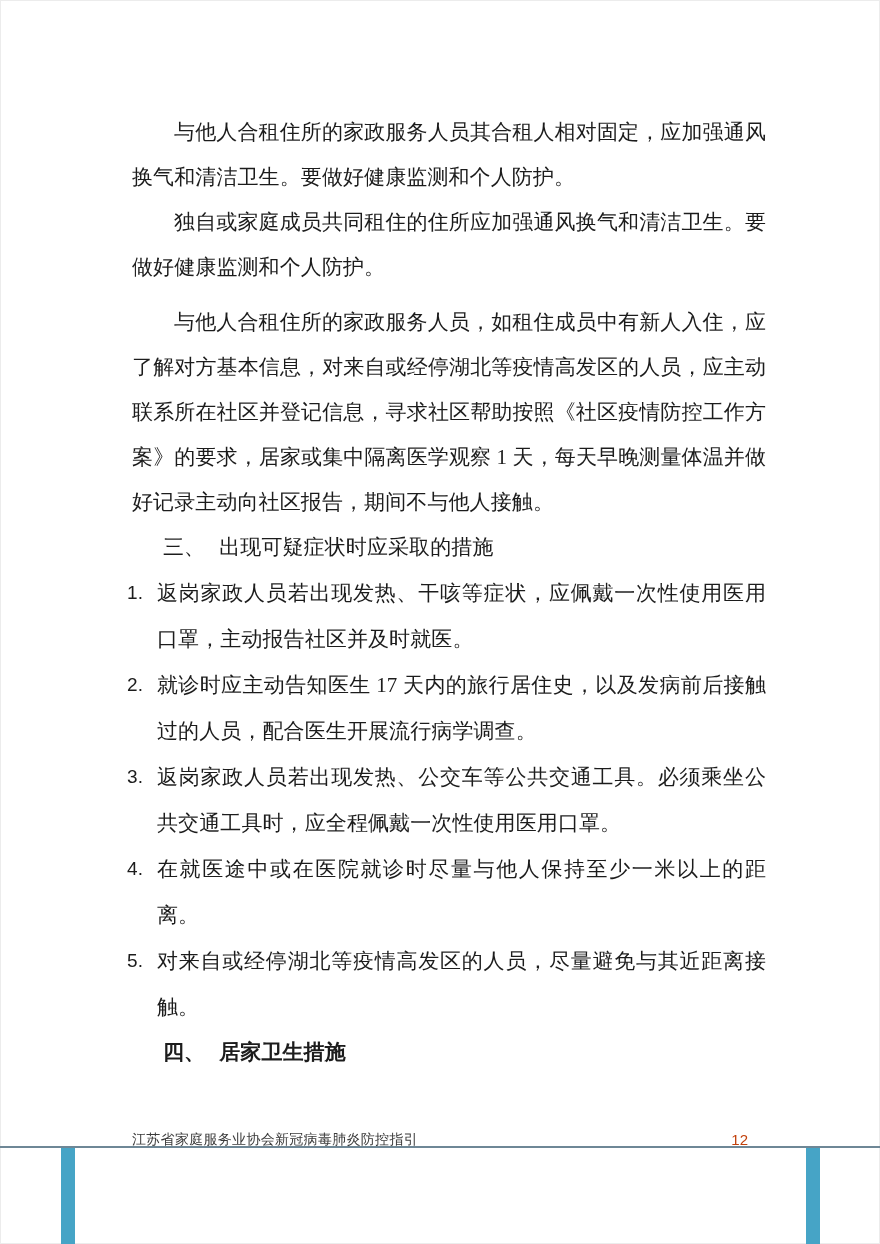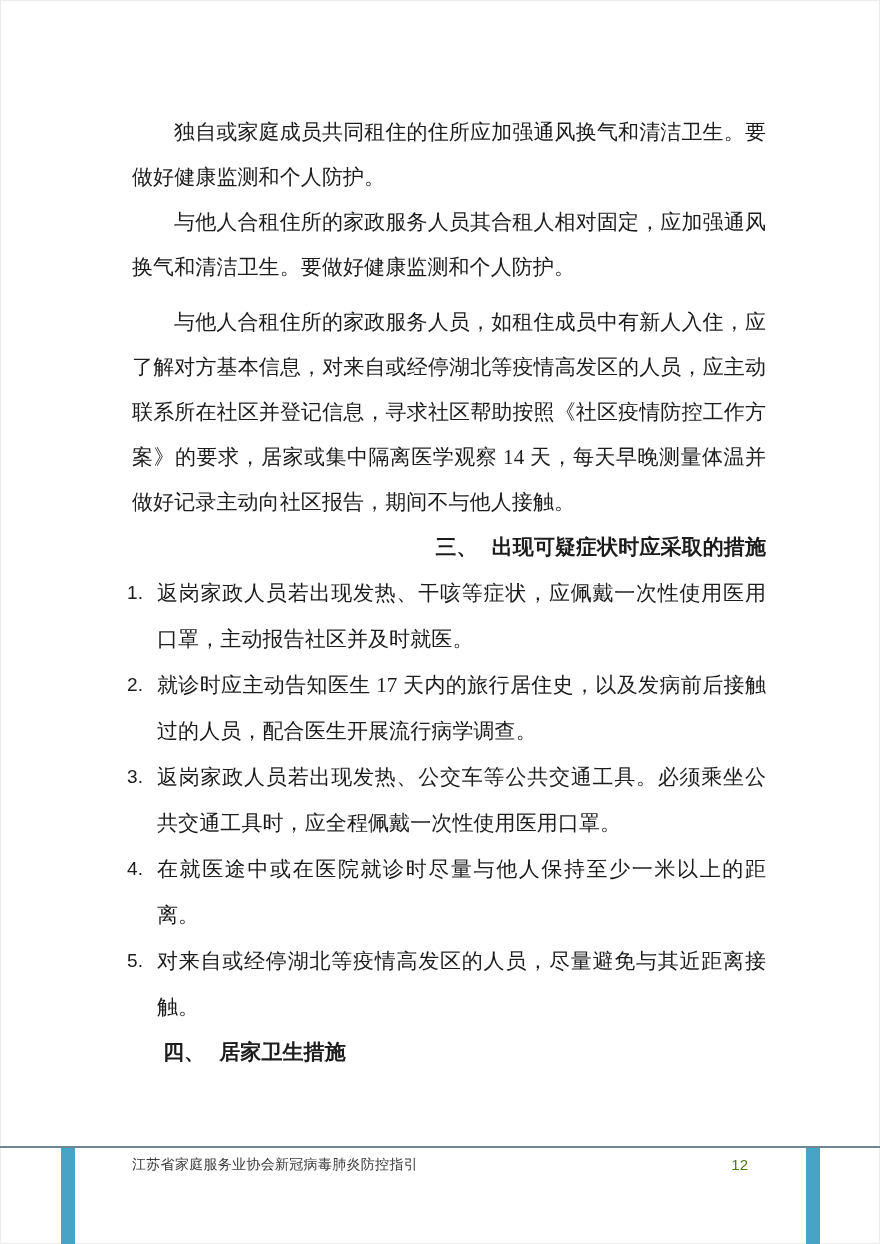--- a/index.html
+++ b/index.html
@@ -34,21 +34,21 @@
   .para.spaced {
     margin-top: 10px;
   }
   .heading {
     margin: 0;
     font-size: 21px;
     line-height: 45px;
     padding-left: 31px;
     text-align: left;
   }
-  .heading.bold { font-weight: 700; text-align: right; }
+  .heading.bold { font-weight: 400; }
   .heading.regular { font-weight: 700; }
   .heading .h-num { margin-right: 14px; }
   .num-list {
     list-style: none;
     margin: 0 0 0 -5px;
     padding: 0;
     width: 639px;
   }
   .num-list li {
     display: flex;
@@ -77,49 +77,49 @@
     position: absolute;
     top: 1148px;
     width: 14px;
     height: 96px;
   }
   .accent-bar.left  { left: 61px; }
   .accent-bar.right { left: 806px; }
   .footer-row {
     position: absolute;
     left: 132px;
-    top: 1153px;
+    top: 1128px;
     width: 634px;
     height: 24px;
     line-height: 24px;
     display: flex;
     justify-content: space-between;
     align-items: center;
   }
   .footer-title {
     font-size: 14px;
     color: #3a3a3a;
     letter-spacing: 0.3px;
   }
   .footer-page {
     font-size: 15px;
-    color: #4d7c0f;
+    color: #c2410c;
     padding-right: 18px;
     font-family: "Liberation Sans", "DejaVu Sans", sans-serif;
   }
 </style>
 </head>
 <body>
 
 <div class="page">
 
   <div class="content">
+    <p class="para">与他人合租住所的家政服务人员其合租人相对固定，应加强通风换气和清洁卫生。要做好健康监测和个人防护。</p>
     <p class="para">独自或家庭成员共同租住的住所应加强通风换气和清洁卫生。要做好健康监测和个人防护。</p>
-    <p class="para">与他人合租住所的家政服务人员其合租人相对固定，应加强通风换气和清洁卫生。要做好健康监测和个人防护。</p>
-    <p class="para spaced">与他人合租住所的家政服务人员，如租住成员中有新人入住，应了解对方基本信息，对来自或经停湖北等疫情高发区的人员，应主动联系所在社区并登记信息，寻求社区帮助按照《社区疫情防控工作方案》的要求，居家或集中隔离医学观察 14 天，每天早晚测量体温并做好记录主动向社区报告，期间不与他人接触。</p>
+    <p class="para spaced">与他人合租住所的家政服务人员，如租住成员中有新人入住，应了解对方基本信息，对来自或经停湖北等疫情高发区的人员，应主动联系所在社区并登记信息，寻求社区帮助按照《社区疫情防控工作方案》的要求，居家或集中隔离医学观察 1 天，每天早晚测量体温并做好记录主动向社区报告，期间不与他人接触。</p>
 
     <h3 class="heading bold">
       <span class="h-num">三、</span><span class="h-title">出现可疑症状时应采取的措施</span>
     </h3>
 
     <ol class="num-list">
       <li>
         <span class="li-num">1.</span>
         <span class="li-text">返岗家政人员若出现发热、干咳等症状，应佩戴一次性使用医用口罩，主动报告社区并及时就医。</span>
       </li>

